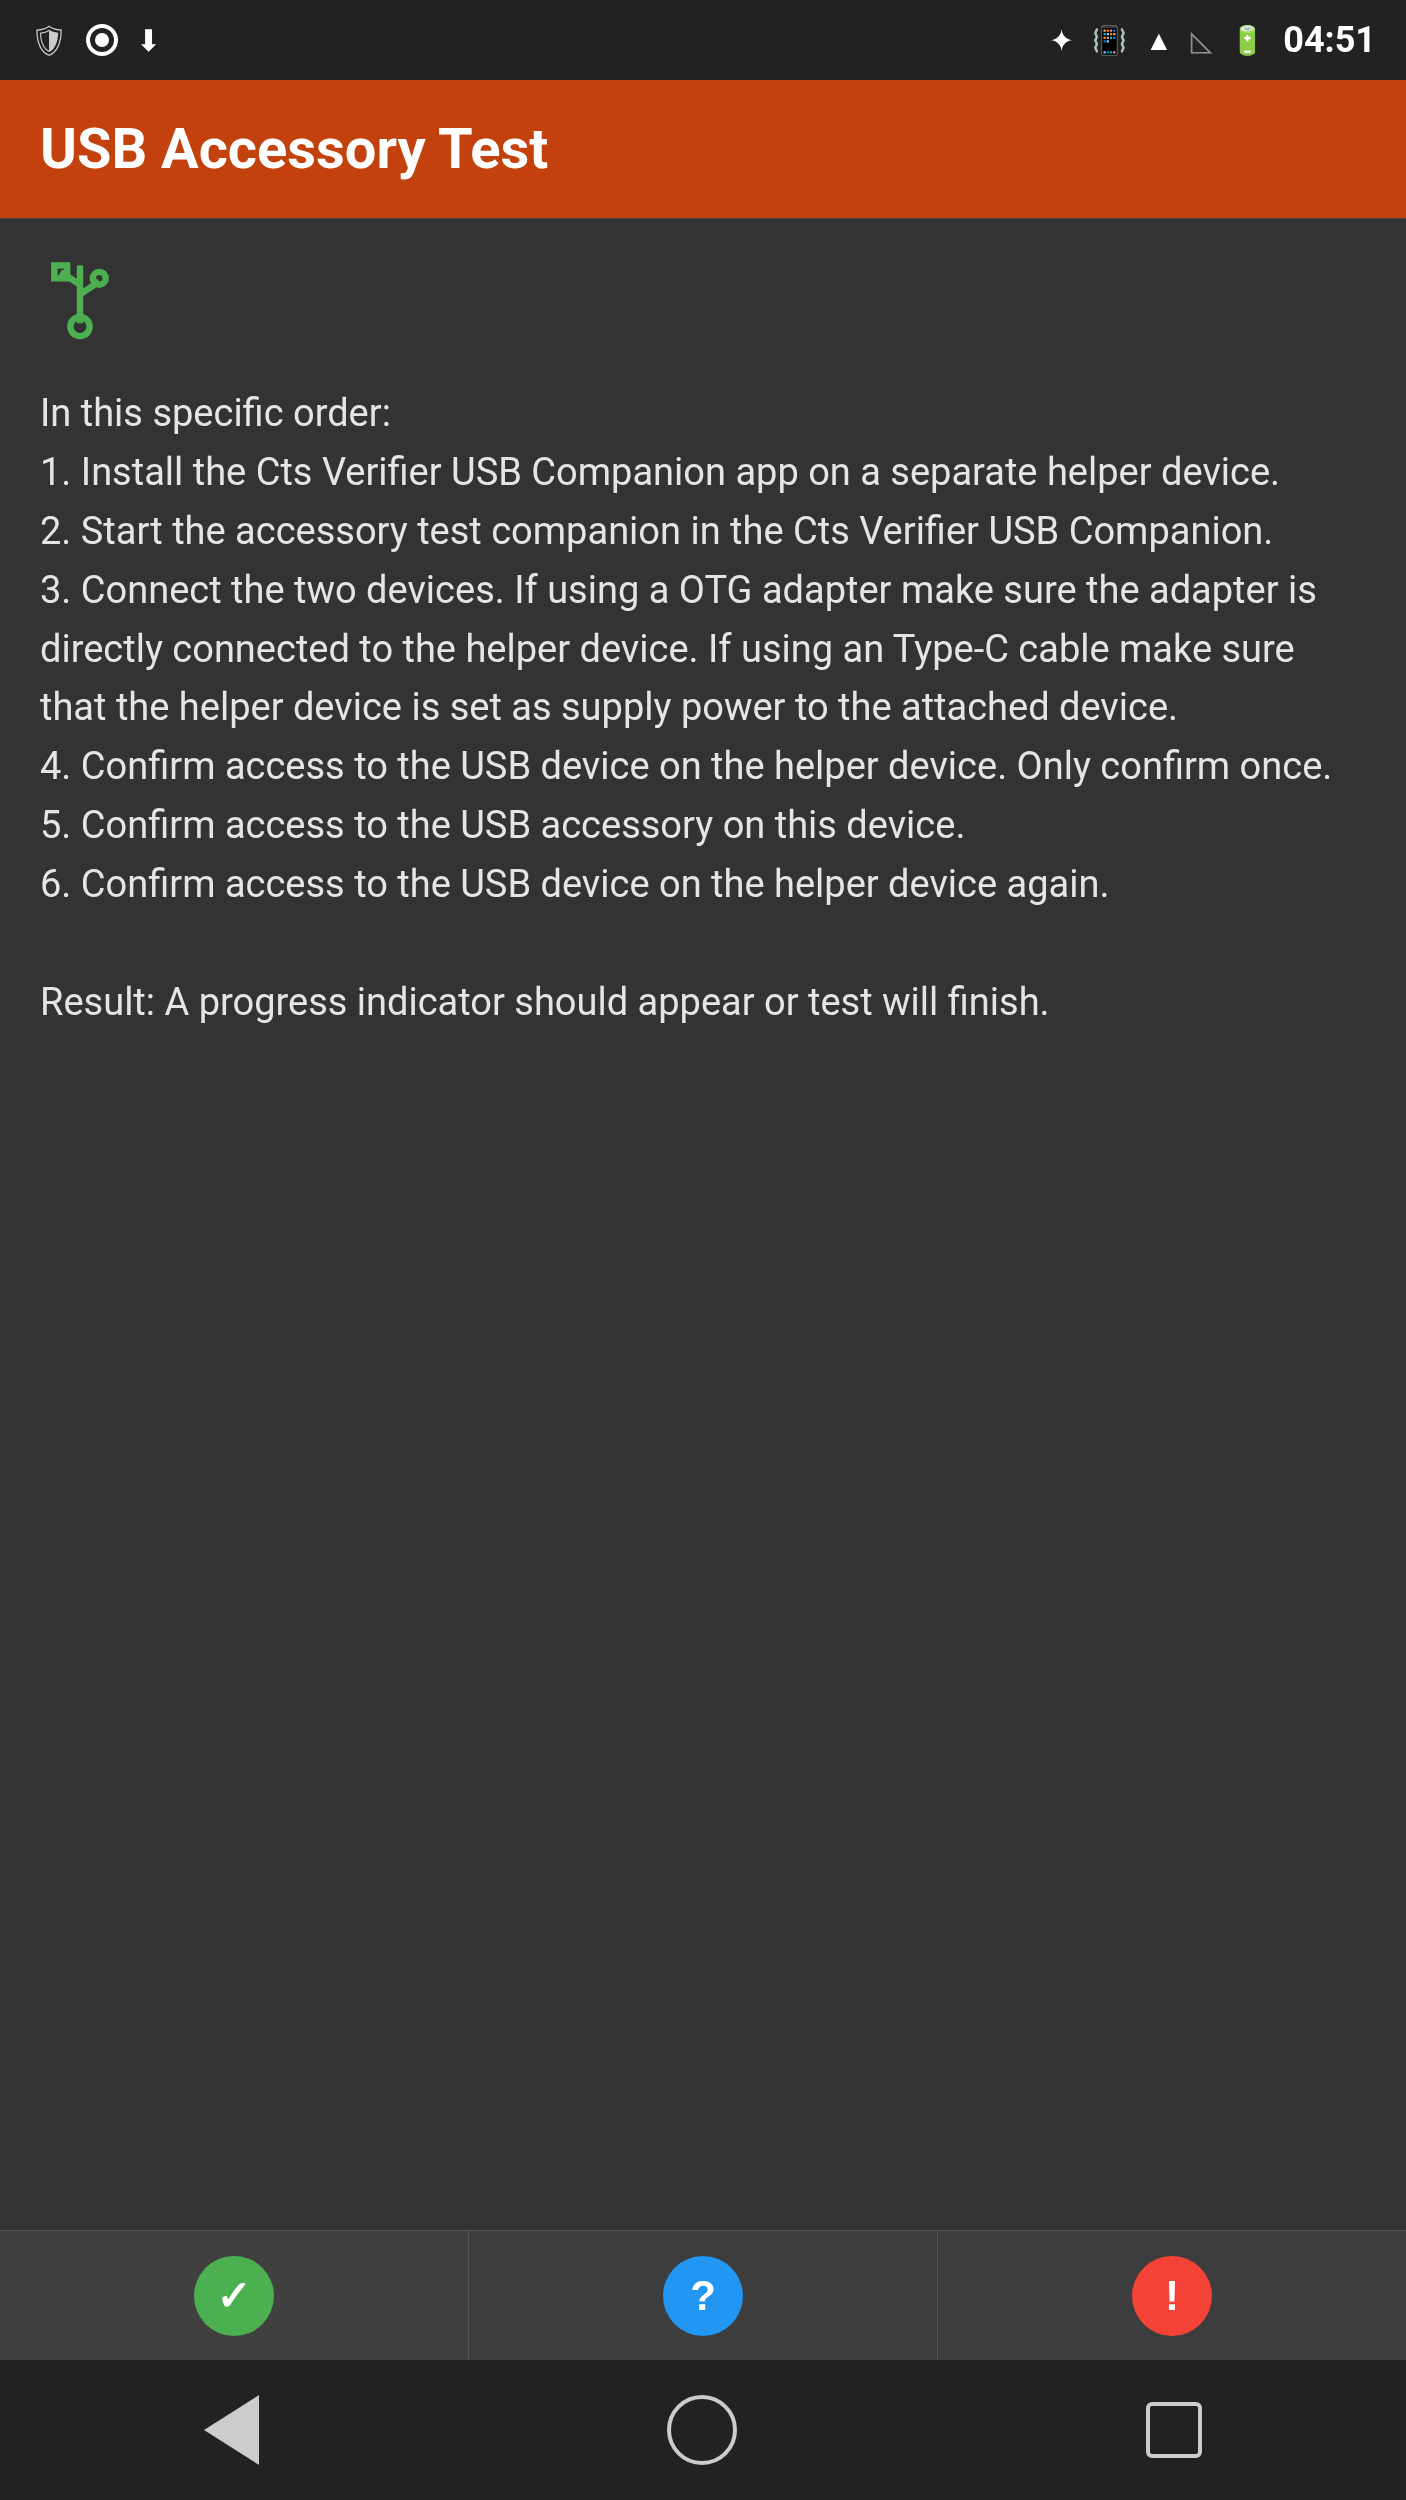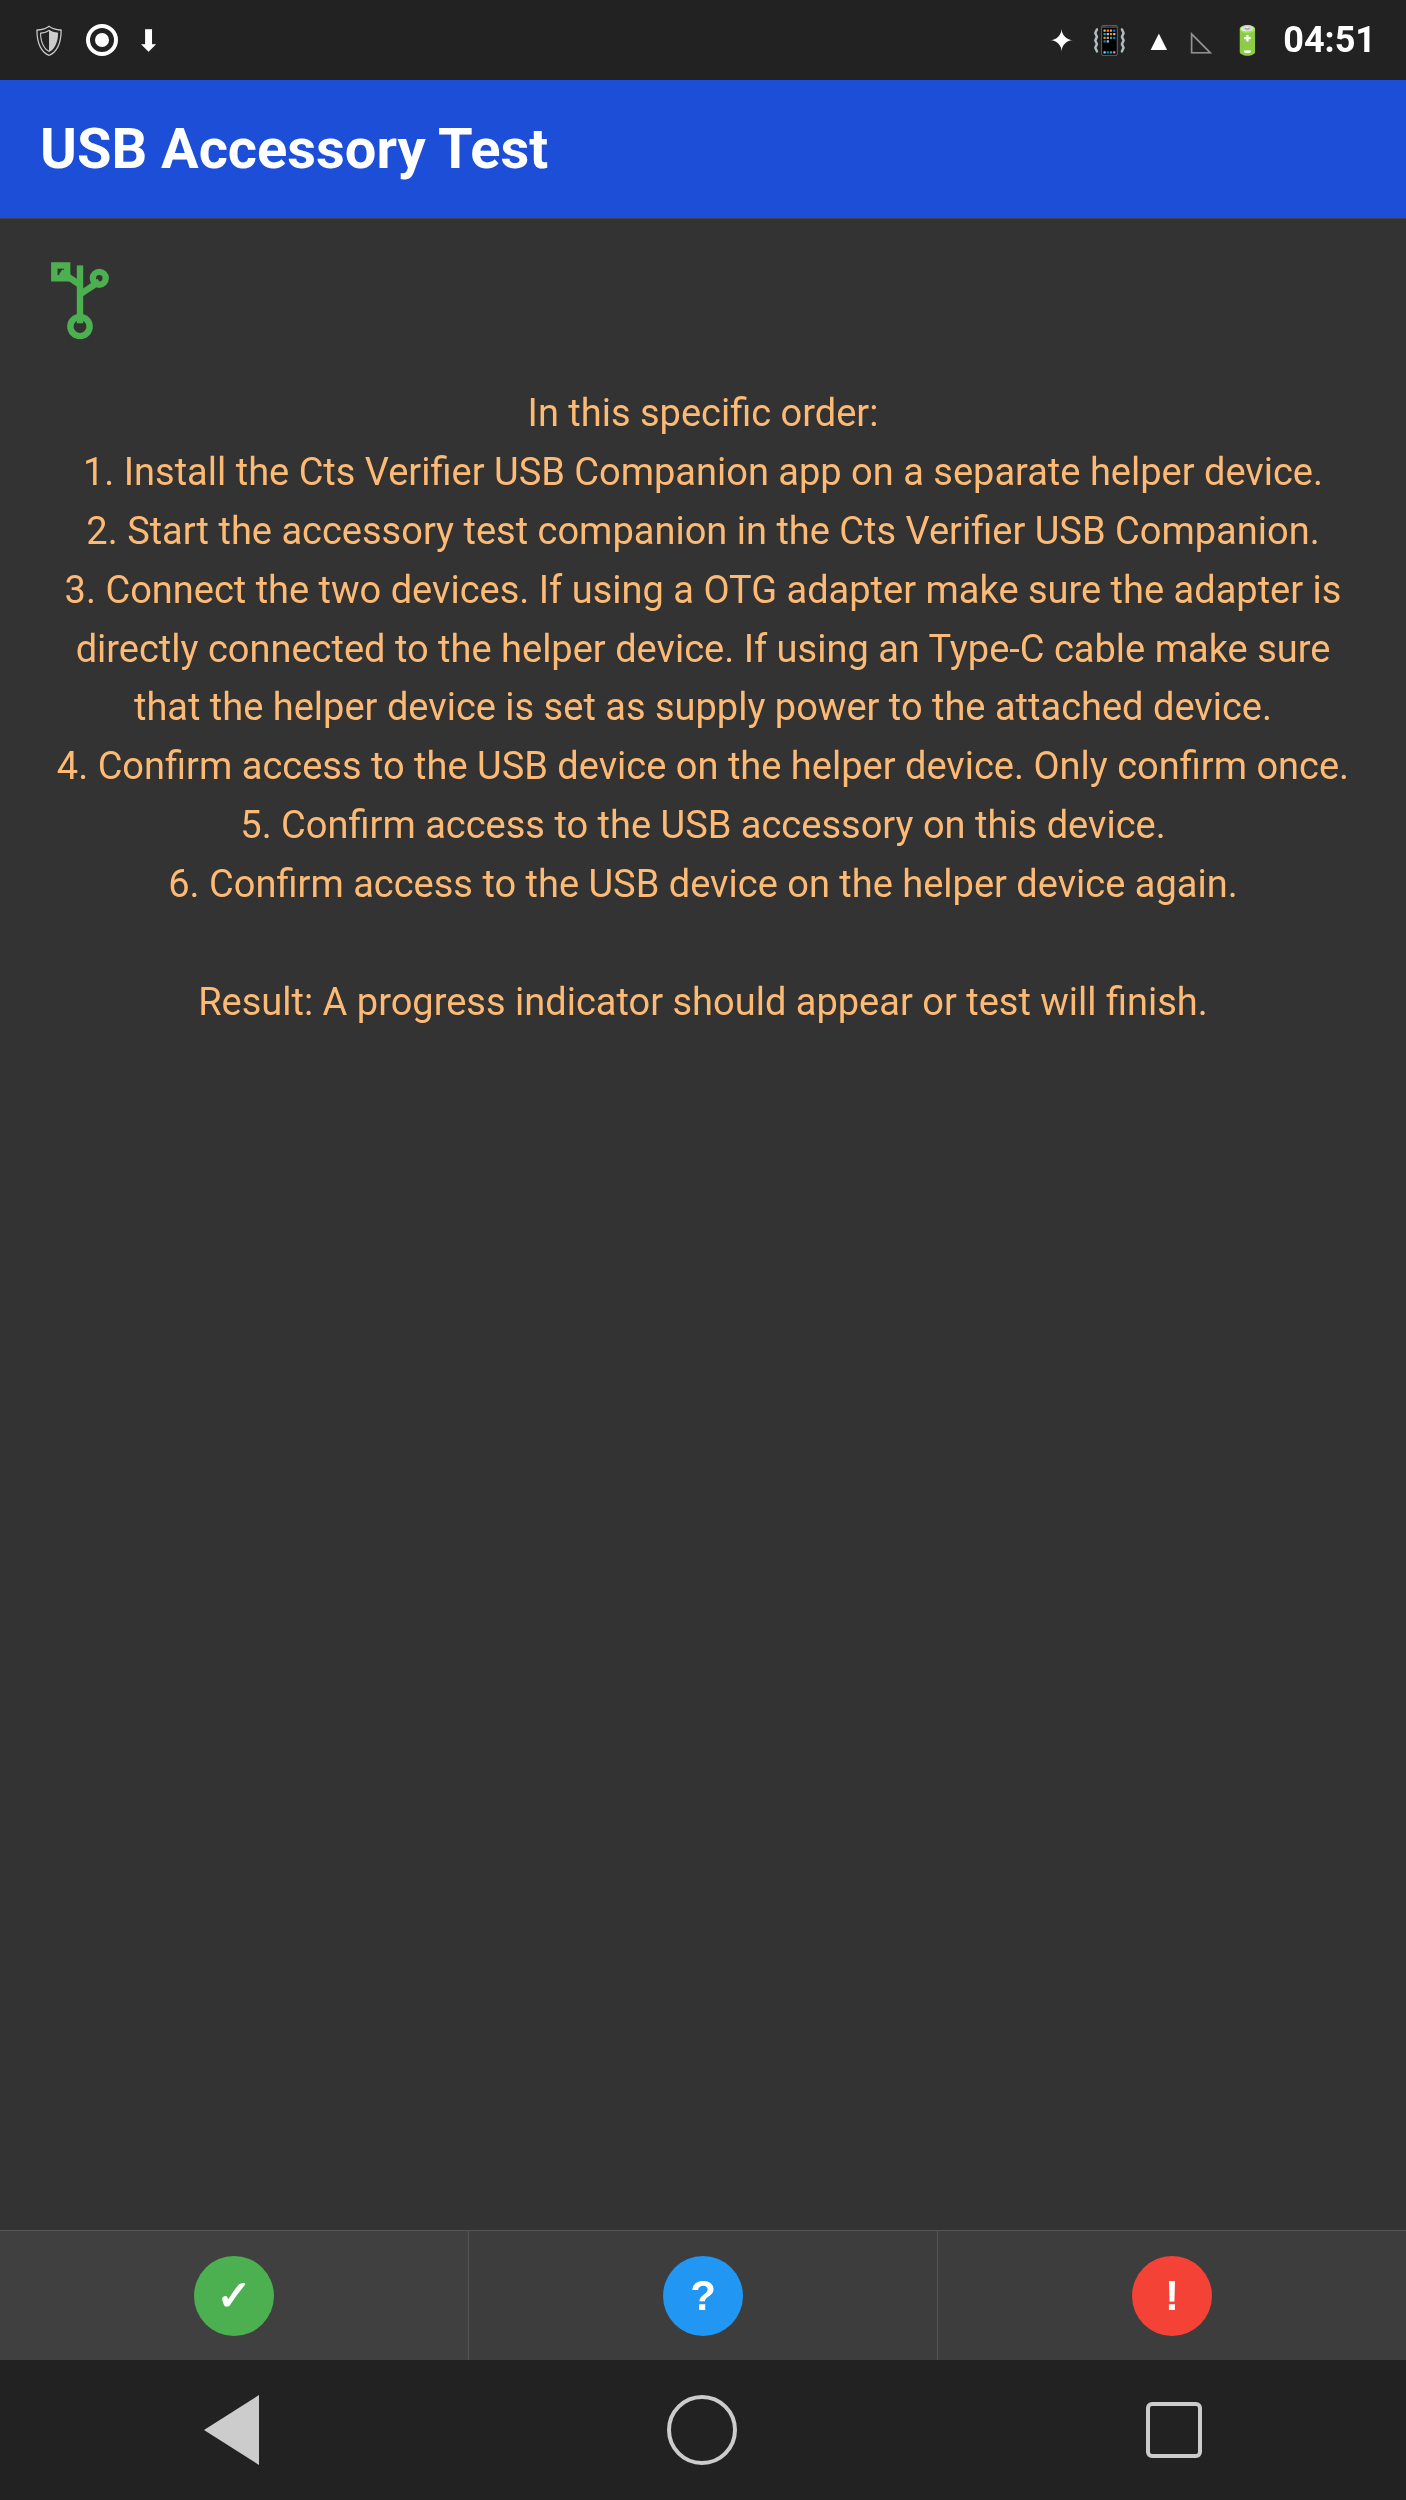--- a/index.html
+++ b/index.html
@@ -41,21 +41,21 @@
 
     .status-time {
       font-size: 36px;
       font-weight: bold;
       color: #ffffff;
     }
 
     
     .app-bar {
       width: 100%;
-      background-color: #1d4ed8;
+      background-color: #c2410c;
       padding: 36px 40px;
       border-bottom: 1px solid #444444;
     }
 
     .app-title {
       font-size: 56px;
       font-weight: bold;
       color: #ffffff;
     }
 
@@ -69,23 +69,22 @@
       color: #4caf50;
       font-size: 90px;
       margin-bottom: 30px;
       display: block;
       line-height: 1;
     }
 
     .instructions {
       font-size: 38px;
       line-height: 1.55;
-      color: #fdba74;
+      color: #e5e5e5;
       margin-top: 14px;
-      text-align: center;
     }
 
     
     .bottom-bar {
       position: absolute;
       bottom: 140px;
       left: 0;
       width: 100%;
       height: 130px;
       display: flex;

